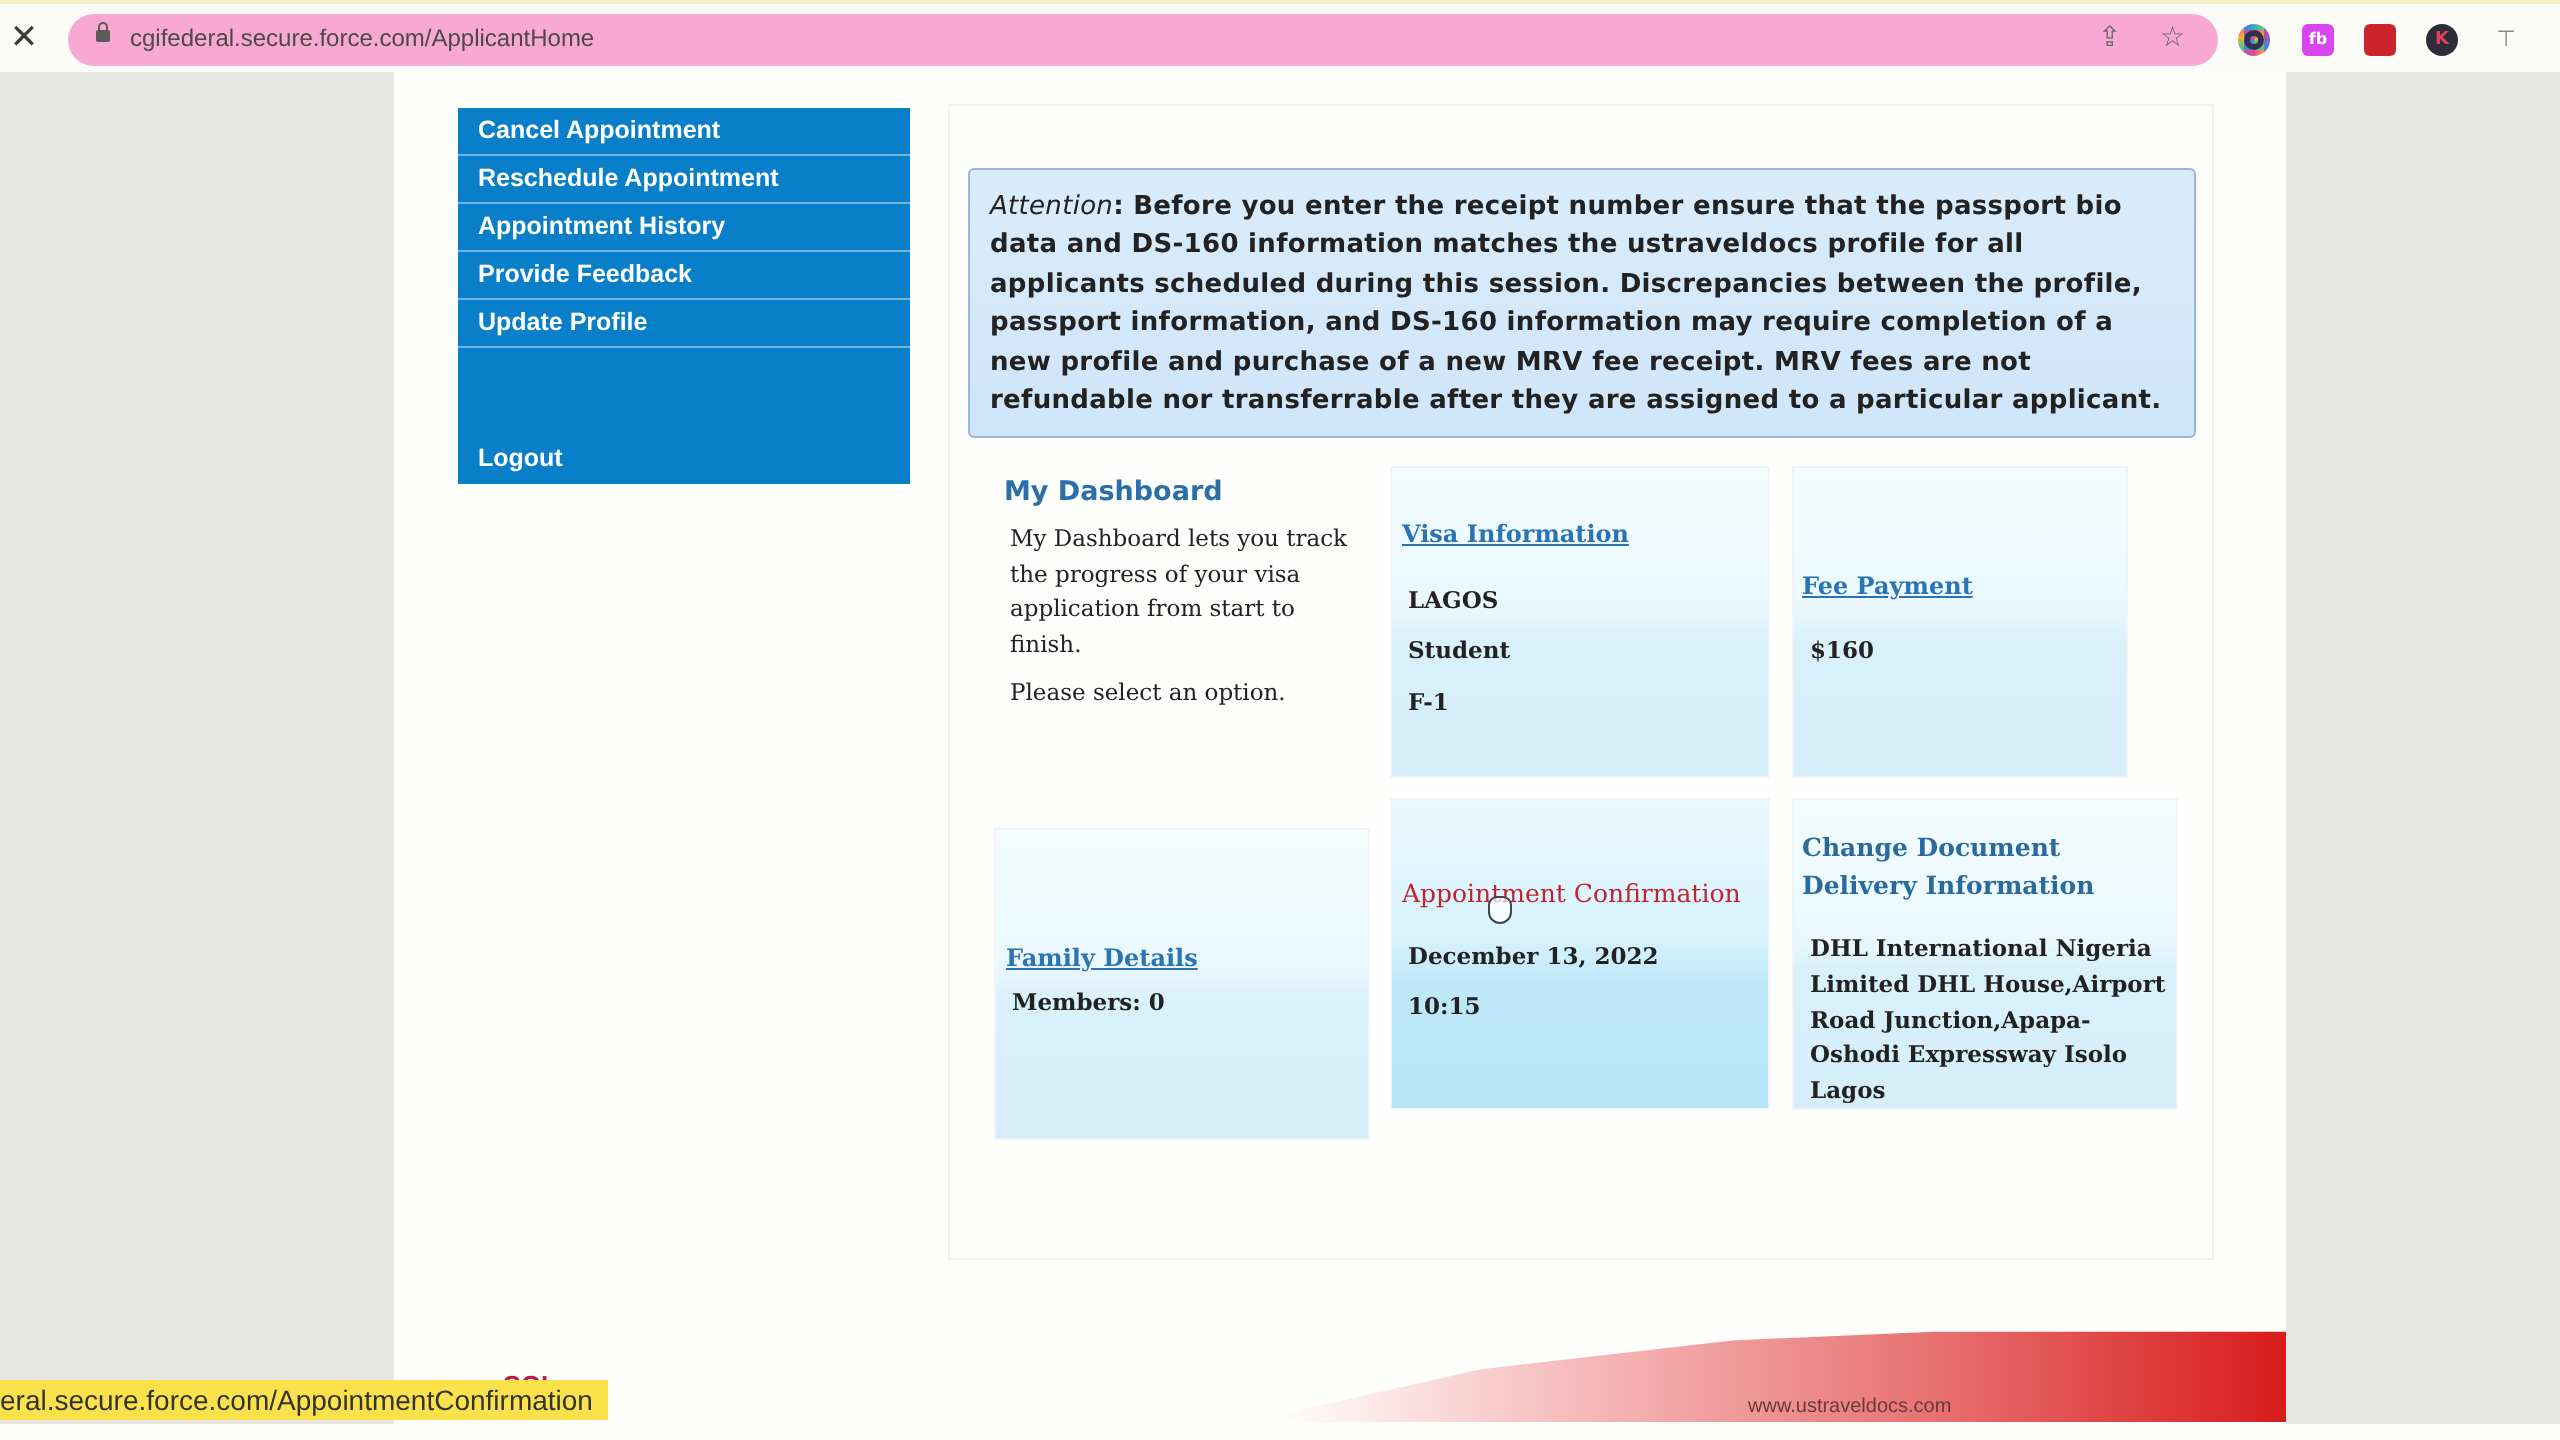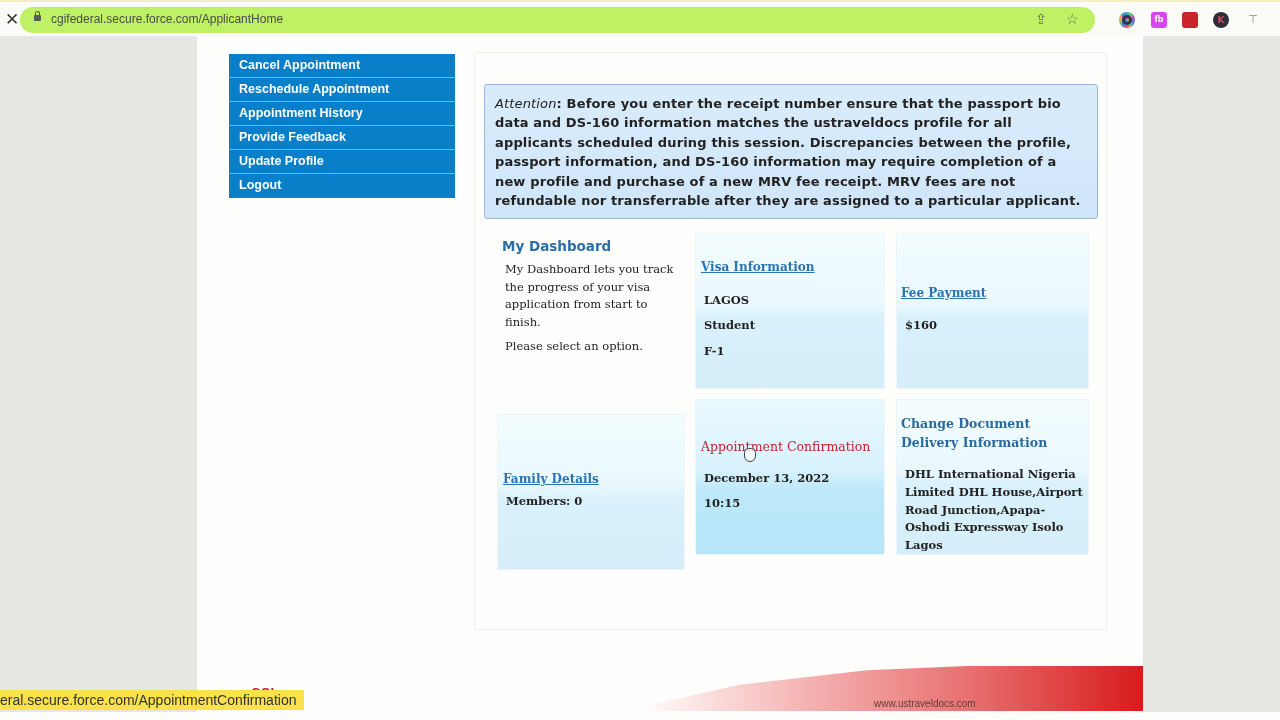--- a/index.html
+++ b/index.html
@@ -1,31 +1,31 @@
 <!DOCTYPE html>
 <html><head>
 <meta charset="utf-8">
 <style>
   * { box-sizing: border-box; margin: 0; padding: 0; }
   html, body { width: 1280px; height: 720px; overflow: hidden; background: #fdfdfb; font-family: "DejaVu Sans", sans-serif; }
   .browserbar { position: absolute; left: 0; top: 0; width: 1280px; height: 36px; background: #fbfbf7; border-top: 2px solid #f5efc8; }
   .close-btn { position: absolute; left: 2px; top: 6px; width: 20px; height: 22px; font-size: 17px; color: #3b3b3b; line-height: 22px; text-align: center; }
-  .omnibox { position: absolute; left: 20px; top: 5px; width: 1075px; height: 26px; background: #bef264; border-radius: 13px; }
+  .omnibox { position: absolute; left: 34px; top: 5px; width: 1075px; height: 26px; background: #f9a8d4; border-radius: 13px; }
   .lock { position: absolute; left: 14px; top: 8px; width: 7px; height: 6px; background: #5a5a5a; border-radius: 1px; }
   .lock:before { content: ""; position: absolute; left: 1px; top: -4px; width: 3px; height: 4px; border: 1px solid #5a5a5a; border-bottom: none; border-radius: 3px 3px 0 0; }
   .url { position: absolute; left: 31px; top: 5px; font-size: 12px; color: #4a4a4a; font-family: "Liberation Sans", sans-serif; }
   .omni-icon { position: absolute; top: 4px; font-size: 14px; color: #666; }
   .ext { position: absolute; top: 10px; width: 16px; height: 16px; border-radius: 3px; }
   .gutter { position: absolute; top: 36px; background: #e6e6e3; height: 676px; }
   .gutter.left { left: 0; width: 197px; }
   .gutter.right { left: 1143px; width: 137px; }
   .page { position: absolute; left: 197px; top: 36px; width: 946px; height: 676px; background: #fefefc; }
   .side-nav { position: absolute; left: 229px; top: 54px; width: 226px; background: #0a7fc9; }
   .side-nav .item { display: block; height: 24px; line-height: 23px; padding-left: 10px; color: #fff; font-weight: bold; font-size: 12.5px; font-family: "Liberation Sans", sans-serif; border-bottom: 1px solid #6bb5e4; cursor: pointer; }
-  .side-nav .item:last-child { border-bottom: none; }
+  .side-nav .item:last-child { border-bottom: none; margin-top: 44px; }
   .content-frame { position: absolute; left: 474px; top: 52px; width: 633px; height: 578px; border: 1px solid #f1f1ef; }
   .attention { position: absolute; left: 484px; top: 84px; width: 614px; height: 135px; background: linear-gradient(#d9ecfb, #cfe5f9); border: 1px solid #9ab8d8; border-radius: 3px; padding: 9px 10px; font-size: 13px; line-height: 19.4px; color: #222; font-weight: bold; letter-spacing: 0.15px; }
   .attention em { font-weight: normal; font-style: italic; }
   .dash-title { position: absolute; left: 502px; top: 238px; font-size: 13.5px; font-weight: bold; color: #2b6fa8; }
   .dash-desc { position: absolute; left: 505px; top: 261px; width: 180px; font-family: "DejaVu Serif", serif; font-size: 11.5px; line-height: 17.7px; color: #222; }
   .dash-prompt { position: absolute; left: 505px; top: 339px; font-family: "DejaVu Serif", serif; font-size: 11.5px; color: #222; }
   .tile { position: absolute; width: 190px; height: 156px; background: linear-gradient(#f3fdff 0%, #eaf8fe 45%, #d9f1fb 55%, #d5eefa 100%); border: 1px solid #edf5f8; }
   .tile.active { background: linear-gradient(#e9f9fe 0%, #d8f2fd 45%, #bde8f9 60%, #b8e7f9 100%); }
   .tile-link { position: absolute; font-family: "DejaVu Serif", serif; font-size: 12px; font-weight: bold; color: #2a74b3; text-decoration: underline; cursor: pointer; }
   .tile-head { position: absolute; font-family: "DejaVu Serif", serif; font-size: 12.5px; font-weight: bold; color: #2a6a9e; line-height: 19px; }
@@ -79,21 +79,21 @@
 <div class="dash-desc">My Dashboard lets you track the progress of your visa application from start to finish.</div>
 <div class="dash-prompt">Please select an option.</div>
 
 <div class="tile" style="left:695px; top:233px;">
   <a class="tile-link" style="left:5px; top:26px;">Visa Information</a>
   <span class="tile-val" style="left:8px; top:59px;">LAGOS</span>
   <span class="tile-val" style="left:8px; top:84px;">Student</span>
   <span class="tile-val" style="left:8px; top:110px;">F-1</span>
 </div>
 
-<div class="tile" style="left:896px; top:233px; width:193px;">
+<div class="tile" style="left:896px; top:233px; width:168px;">
   <a class="tile-link" style="left:4px; top:52px;">Fee Payment</a>
   <span class="tile-val" style="left:8px; top:84px;">$160</span>
 </div>
 
 <div class="tile" style="left:497px; top:414px; width:188px;">
   <a class="tile-link" style="left:5px; top:57px;">Family Details</a>
   <span class="tile-val" style="left:8px; top:79px;">Members: 0</span>
 </div>
 
 <div class="tile active" style="left:695px; top:399px;">

